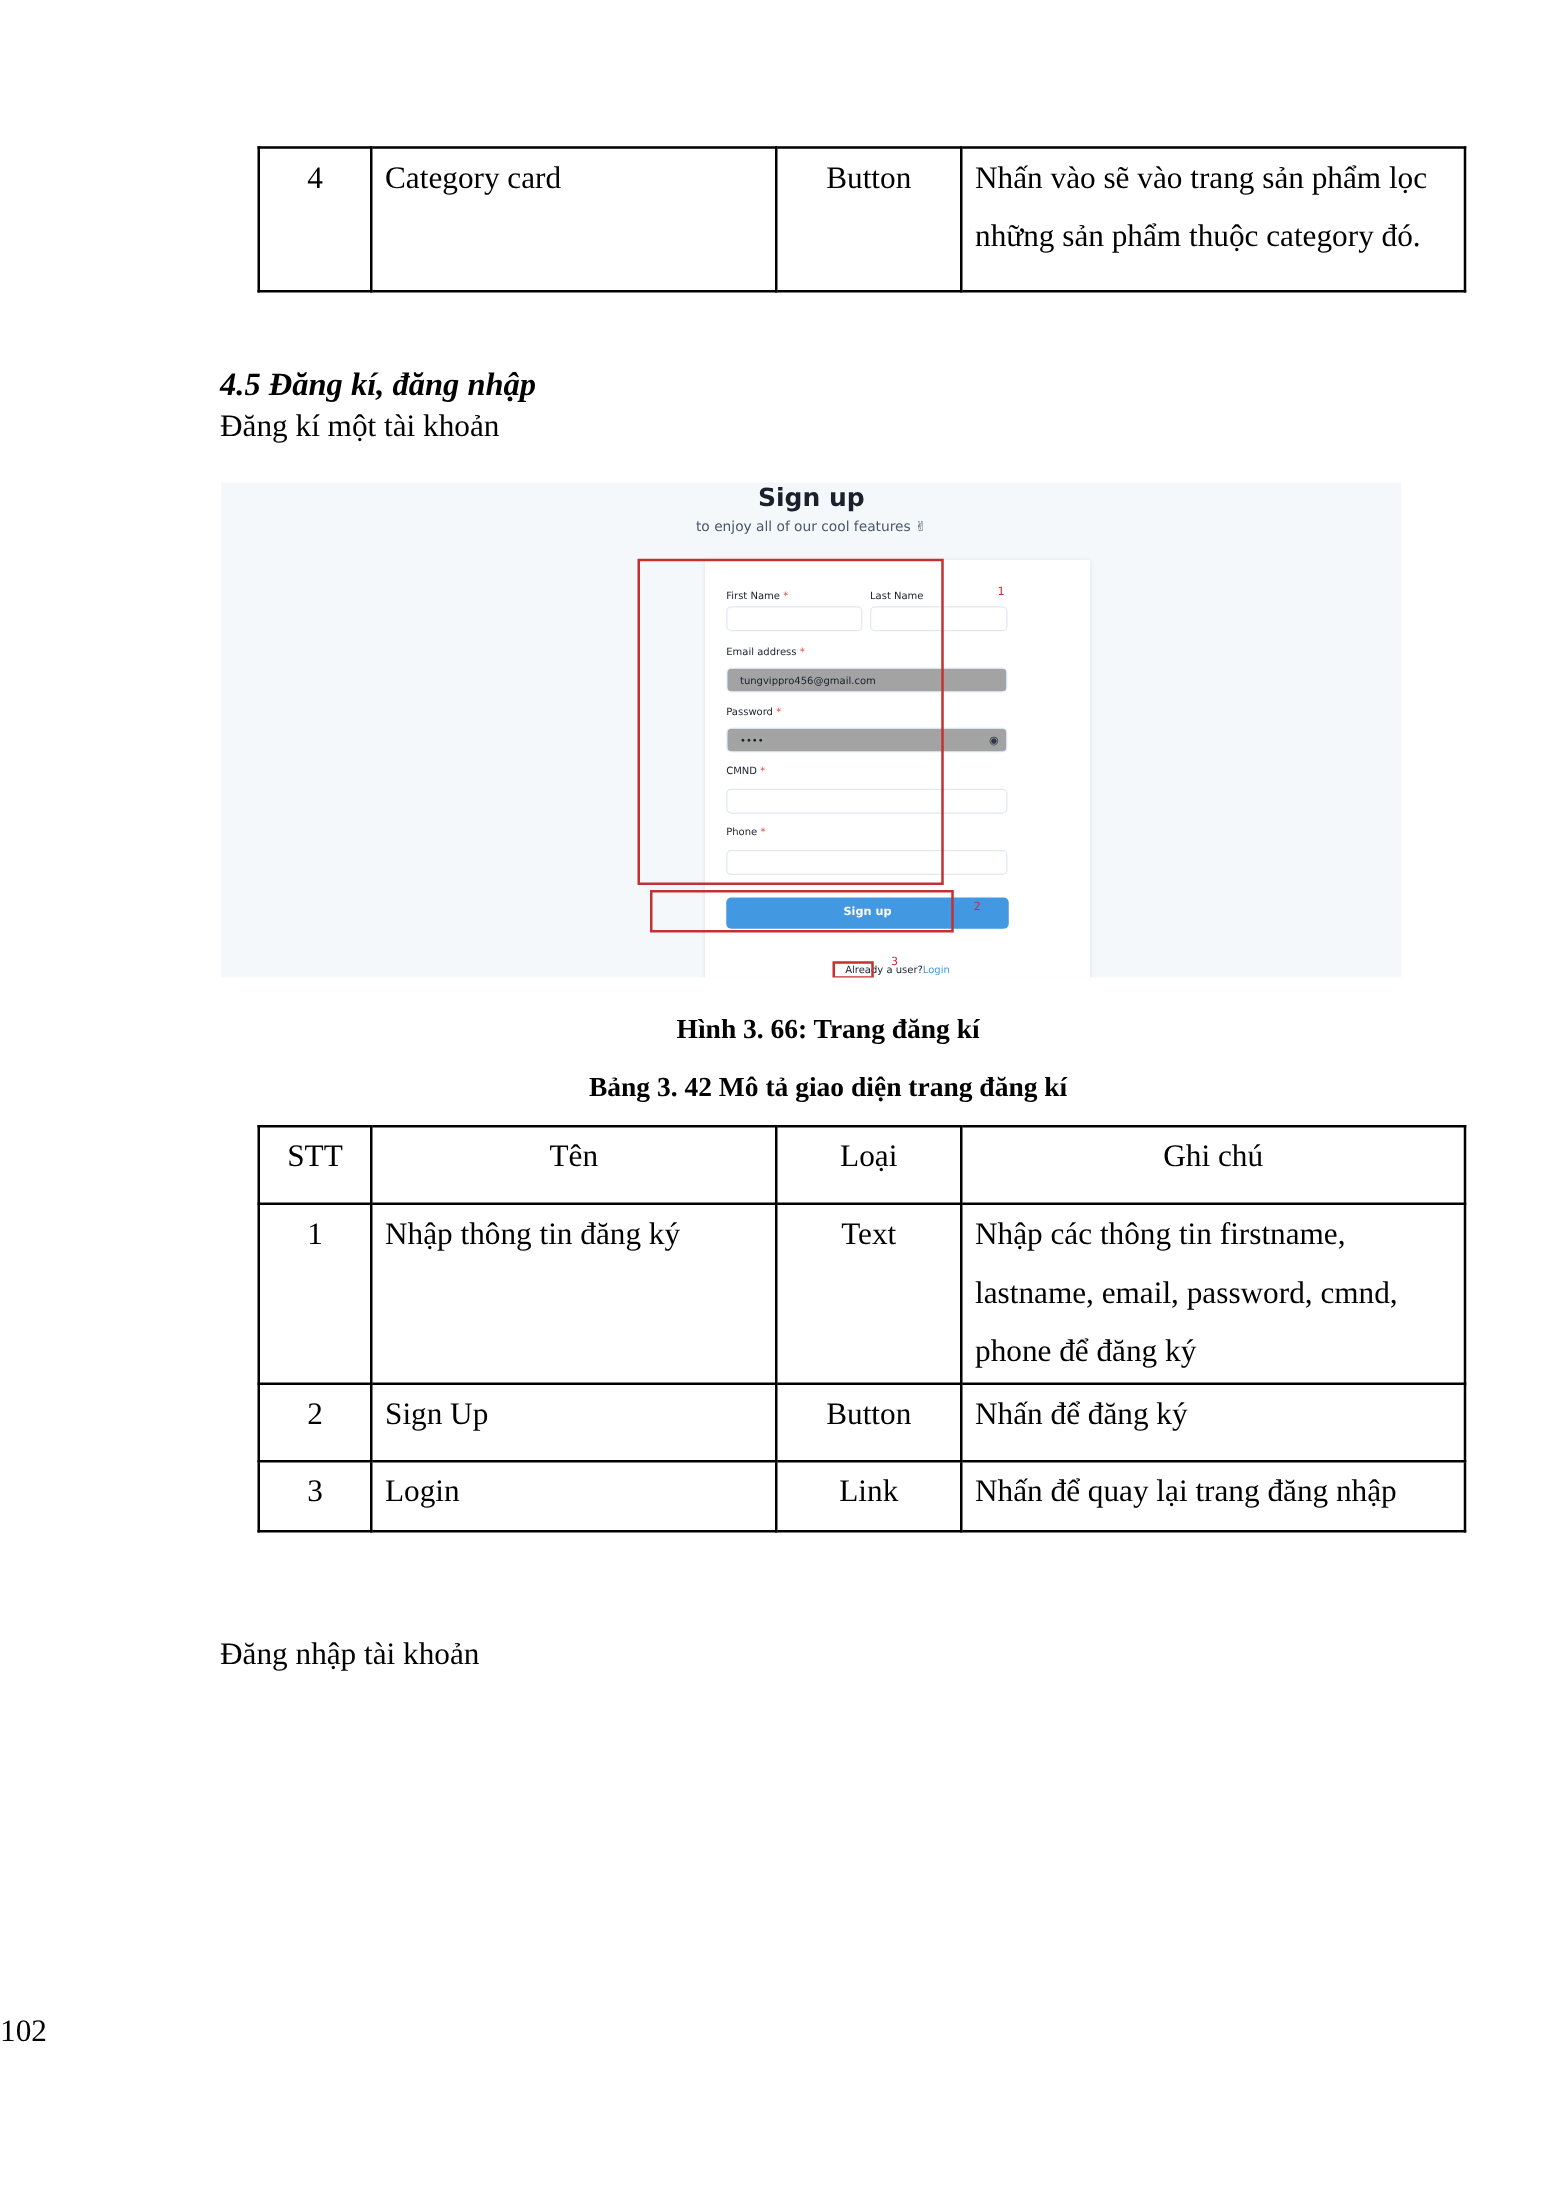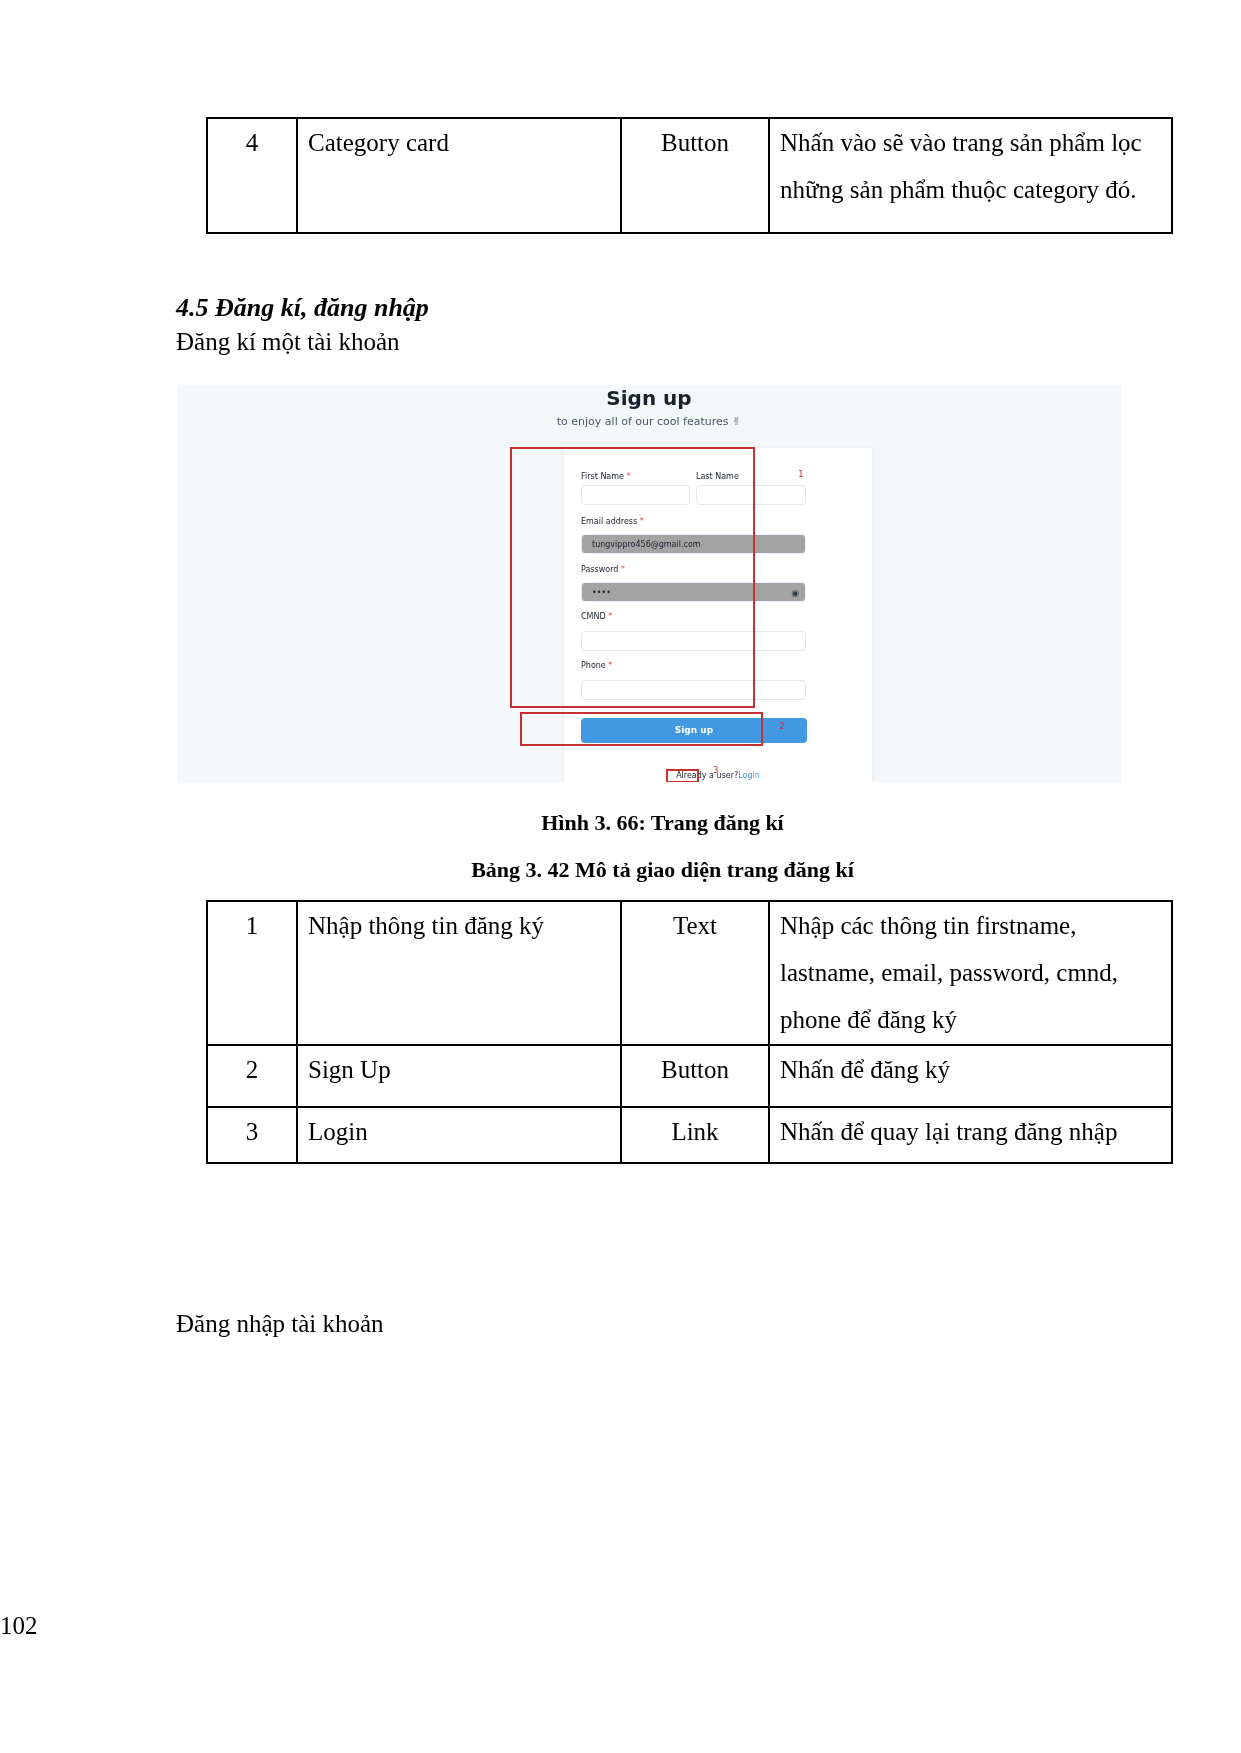--- a/index.html
+++ b/index.html
@@ -100,20 +100,26 @@
   <div class="marker" style="left:621px; top:83px;">1</div>
   <div class="marker" style="left:602px; top:335px;">2</div>
   <div class="marker" style="left:536px; top:379px;">3</div>
 </div>
 
 <div class="abs caption" style="top:810px;">Hình 3. 66: Trang đăng kí</div>
 <div class="abs caption" style="top:857px;">Bảng 3. 42 Mô tả giao diện trang đăng kí</div>
 
 <table class="doc" style="left:206px; top:900px;">
   <tbody>
+      <tr style="height:62px;">
+    <td class="c-stt">STT</td>
+    <td class="c-name center">Tên</td>
+    <td class="c-type">Loại</td>
+    <td class="c-note center">Ghi chú</td>
+  </tr>
   <tr style="height:144px;">
     <td class="c-stt">1</td>
     <td class="c-name">Nhập thông tin đăng ký</td>
     <td class="c-type">Text</td>
     <td class="c-note">
       <div>Nhập các thông tin firstname,</div>
       <div>lastname, email, password, cmnd,</div>
       <div>phone để đăng ký</div>
     </td>
   </tr>

